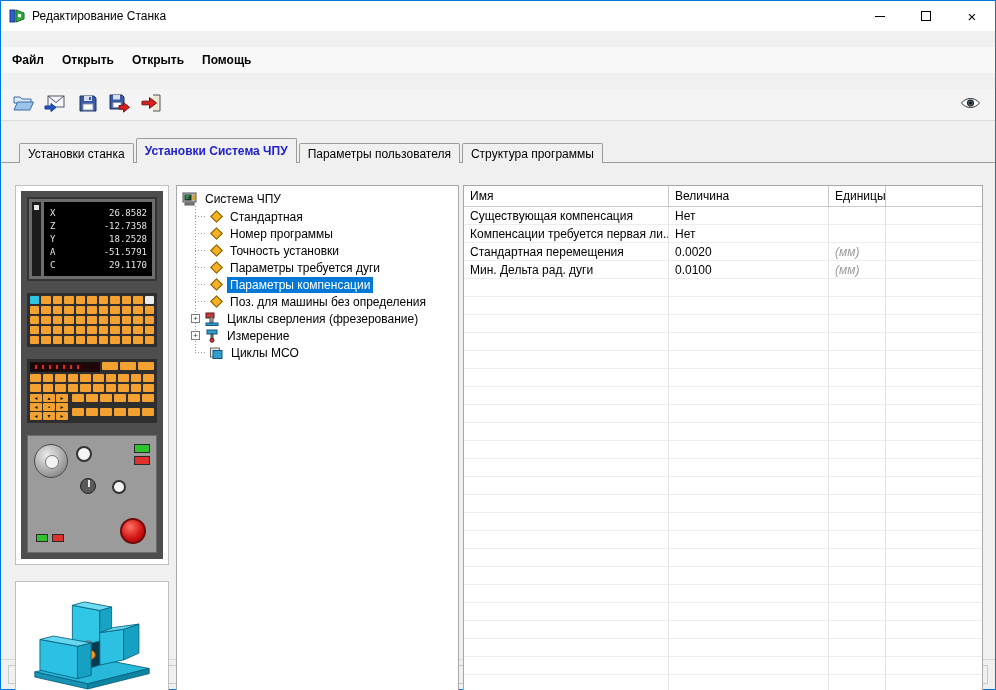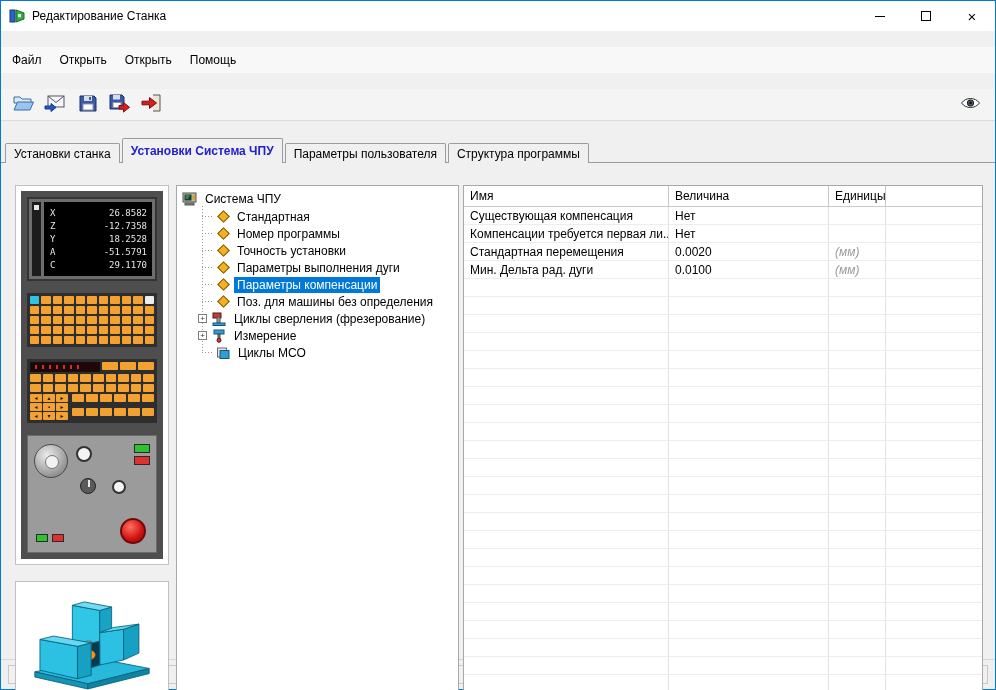--- a/index.html
+++ b/index.html
@@ -14,30 +14,30 @@
   .app-icon { margin-left:8px; width:16px; height:16px; display:flex; }
   .title-text { margin-left:7px; font-size:12px; }
   .win-controls { margin-left:auto; display:flex; height:100%; }
   .win-btn { width:46px; height:100%; display:flex; align-items:center; justify-content:center; }
   .glyph-min { width:10px; height:1px; background:#000; display:block; }
   .glyph-max { width:10px; height:10px; border:1px solid #000; display:block; }
   .glyph-close { font-size:15px; line-height:15px; }
 
   
   .menubar { height:26px; background:#f8f8f8; display:flex; align-items:center; padding-left:2px; flex:0 0 auto; }
-  .menu-item { padding:4px 9px; }
+  .menu-item { padding:4px 9px;font-weight:bold; }
 
   
   .toolbar { height:32px; background:#f4f4f4; display:flex; align-items:center; padding:0 8px;
              position:relative; border-bottom:1px solid #dcdcdc; flex:0 0 auto; }
   .tool-btn { width:29px; height:26px; display:flex; align-items:center; justify-content:center; margin-right:3px; }
   .tool-btn.eye { position:absolute; right:10px; margin:0; }
 
   
-  .tabbar { height:26px; background:#f0f0f0; display:flex; align-items:flex-end; padding-left:4px;
+  .tabbar { height:26px; background:#f0f0f0; display:flex; align-items:flex-end; padding-left:18px;
             position:relative; flex:0 0 auto; }
   .tabbar::after { content:""; position:absolute; left:0; right:0; bottom:0; border-bottom:1px solid #9c9c9c; }
   .tab { height:20px; display:flex; align-items:center; padding:0 8px; margin-right:2px;
          border:1px solid #9c9c9c; border-bottom:none; border-radius:2px 2px 0 0;
          background:#f0f0f0; position:relative; z-index:1; white-space:nowrap; }
   .tab.active { height:25px; color:#2222cc; z-index:3; box-shadow:0 2px 0 #f0f0f0;font-weight:bold; }
 
   
   .content { position:relative; flex:1 1 auto; }
   .left-col { position:absolute; left:14px; top:6px; width:154px; }
@@ -93,21 +93,21 @@
   .estop { right:10px; bottom:8px; width:26px; height:26px; border-radius:50%;
            background:radial-gradient(circle at 38% 32%, #ff7060, #d01010 60%, #8c0808); border:2px solid #6e0a0a; }
 
   
   .tree-panel { position:absolute; left:175px; top:6px; width:283px; height:532px;
                 background:#fff; border:1px solid #a8a8a8; padding:4px 2px 2px 5px; overflow:hidden; }
   .tree-root-row { display:flex; align-items:center; height:18px; }
   .icon-root { width:16px; display:flex; margin-right:4px; }
   .tree-label { padding:1px 3px; white-space:nowrap; }
   .tree-label.selected { background:#0078d7; color:#fff; }
-  .tree-children { position:relative; margin-left:16px; }
+  .tree-children { position:relative; margin-left:9px; }
   .tree-children::before { content:""; position:absolute; left:4px; top:-2px; bottom:8px; width:1px;
         background:repeating-linear-gradient(to bottom,#999 0 1px, transparent 1px 3px); }
   .tree-row { display:flex; align-items:center; height:17px; position:relative; }
   .dash { width:11px; height:1px; margin-left:4px; margin-right:3px;
           background:repeating-linear-gradient(to right,#999 0 1px, transparent 1px 3px); }
   .plusbox { width:9px; height:9px; border:1px solid #7e7e7e; background:#fff; color:#333;
              font-size:8px; line-height:7px; text-align:center; margin-right:5px; z-index:1; position:relative; }
   .dicon { width:15px; height:14px; display:flex; align-items:center; justify-content:center; margin-right:3px; }
   .dicon::before { content:""; width:7px; height:7px; background:#f6b026; border:1px solid #7a5a00; transform:rotate(45deg); }
   .ticon { width:16px; height:14px; display:flex; margin-right:3px; }
@@ -436,21 +436,21 @@
             <span class="tree-label">Номер программы</span>
           </div>
           <div class="tree-row">
             <span class="dash"></span>
             <span class="dicon"></span>
             <span class="tree-label">Точность установки</span>
           </div>
           <div class="tree-row">
             <span class="dash"></span>
             <span class="dicon"></span>
-            <span class="tree-label">Параметры выполнения дуги</span>
+            <span class="tree-label">Параметры требуется дуги</span>
           </div>
           <div class="tree-row">
             <span class="dash"></span>
             <span class="dicon"></span>
             <span class="tree-label selected">Параметры компенсации</span>
           </div>
           <div class="tree-row">
             <span class="dash"></span>
             <span class="dicon"></span>
             <span class="tree-label">Поз. для машины без определения</span>

